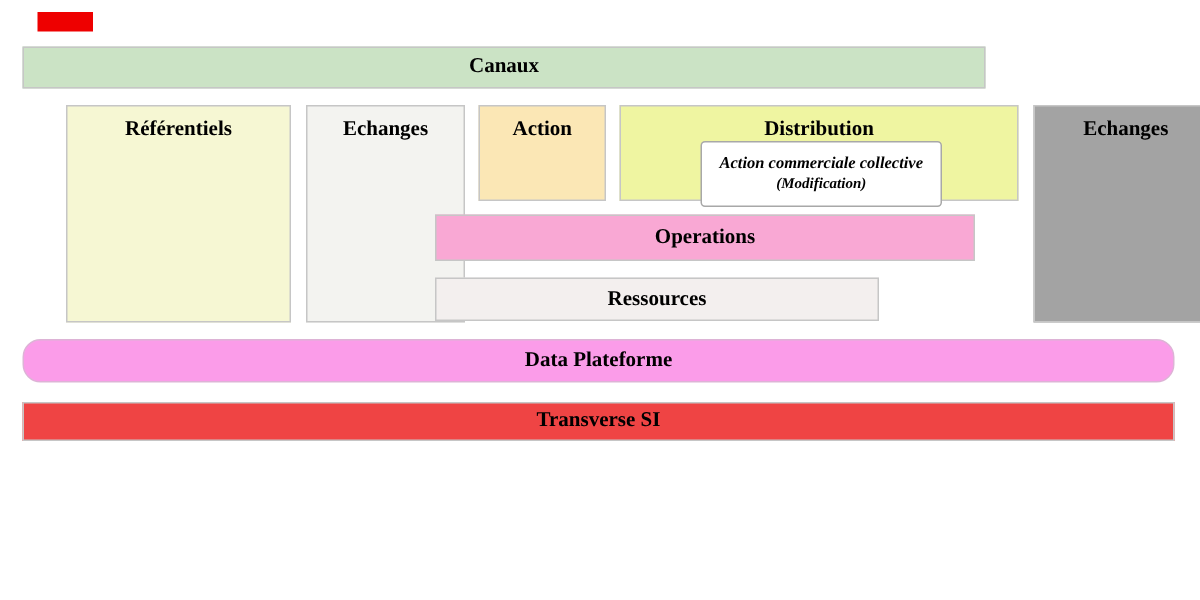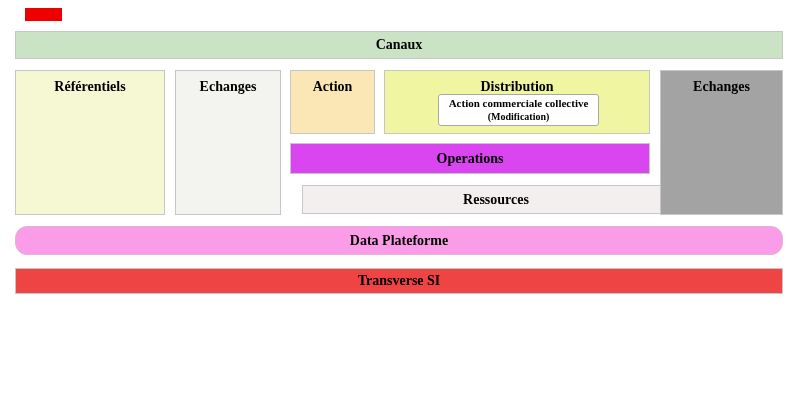--- a/index.html
+++ b/index.html
@@ -12,41 +12,42 @@
     overflow:hidden;
   }
   .blk{
     position:absolute;
     box-sizing:border-box;
     border:1px solid #c6c6c6;
     font-weight:bold;
     text-align:center;
   }
   .bar{display:flex;align-items:center;justify-content:center;font-size:14px;}
-  .col{padding-top:8px;font-size:14px;}
+  .col{padding-top:8px;font-size:14px;margin-left:29px;}
   
   .marker{position:absolute;left:25px;top:8px;width:37px;height:13px;background:#ee0000;}
   
-  .canaux{left:15px;top:31px;width:768px;height:28px;background:#cbe3c5;}
+  .canaux{left:15px;top:31px;width:642px;height:28px;background:#cbe3c5;}
   .referentiels{left:15px;top:70px;width:150px;height:145px;background:#f6f7d3;}
   .pilotage{left:175px;top:70px;width:106px;height:145px;background:#f3f3f0;}
   .client{left:290px;top:70px;width:85px;height:64px;background:#fbe7b5;}
   .distribution{left:384px;top:70px;width:266px;height:64px;background:#eff5a1;}
   .operations{left:290px;top:143px;width:360px;height:31px;background:#daf5f7;}
-  .ressources{left:302px;top:185px;width:388px;height:29px;background:#f3efee;}
+  .ressources{left:290px;top:185px;width:296px;height:29px;background:#f3efee;}
   .echanges{left:660px;top:70px;width:123px;height:145px;background:#f1edd8;}
   .data-plateforme{left:15px;top:226px;width:768px;height:29px;background:#fb9ce9;border-color:#ddb3d6;}
   .transverse{left:15px;top:268px;width:768px;height:26px;background:#f4f4f4;}
   
   .app-box{
-    position:absolute;left:53px;top:23px;width:161px;height:32px;
+    position:absolute;left:53px;top:23px;width:161px;height:44px;
     box-sizing:border-box;
     background:#ffffff;border:1px solid #a8a8a8;border-radius:3px;
     display:flex;flex-direction:column;align-items:center;justify-content:center;
     line-height:1.25;
+    font-style:italic;
   }
   .app-box .t1{font-size:11px;font-weight:bold;}
   .app-box .t2{font-size:10px;font-weight:bold;}
 </style>
 </head>
 <body>
 
 <div class="stage">
 
   <div class="marker" style="background-color: rgb(238, 0, 0);"></div>
@@ -68,21 +69,21 @@
   </div>
 
   <div class="blk col distribution" style="background-color: rgb(239, 245, 161);">
     <span>Distribution</span>
     <div class="app-box">
       <span class="t1">Action commerciale collective</span>
       <span class="t2">(Modification)</span>
     </div>
   </div>
 
-  <div class="blk bar operations" style="background-color: #d946ef;">
+  <div class="blk bar operations" style="background-color: #f9a8d4;">
     <span>Operations</span>
   </div>
 
   <div class="blk bar ressources" style="background-color: rgb(243, 239, 238);">
     <span>Ressources</span>
   </div>
 
   <div class="blk col echanges" style="background-color: #a3a3a3;">
     <span>Echanges</span>
   </div>

